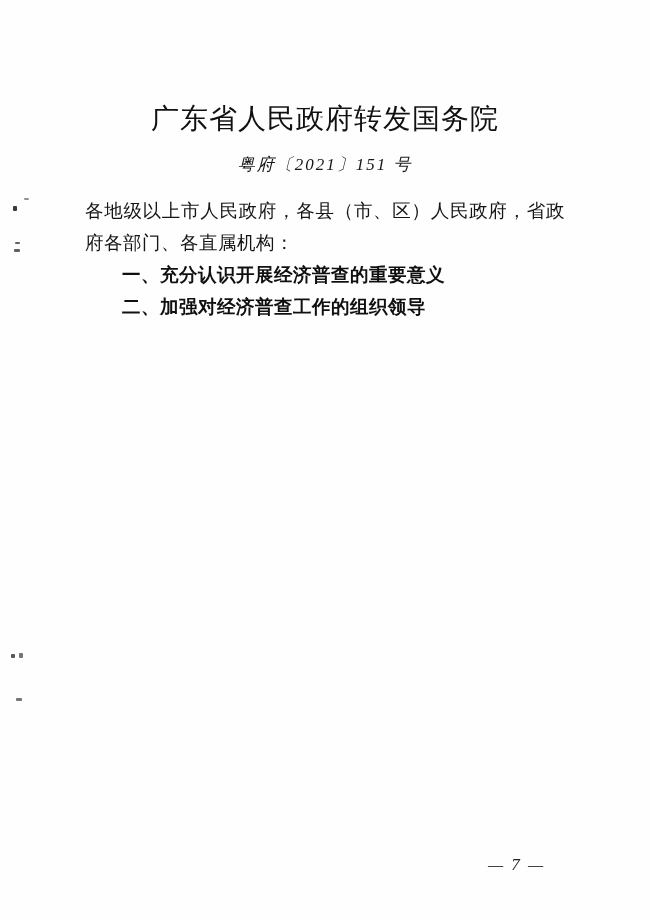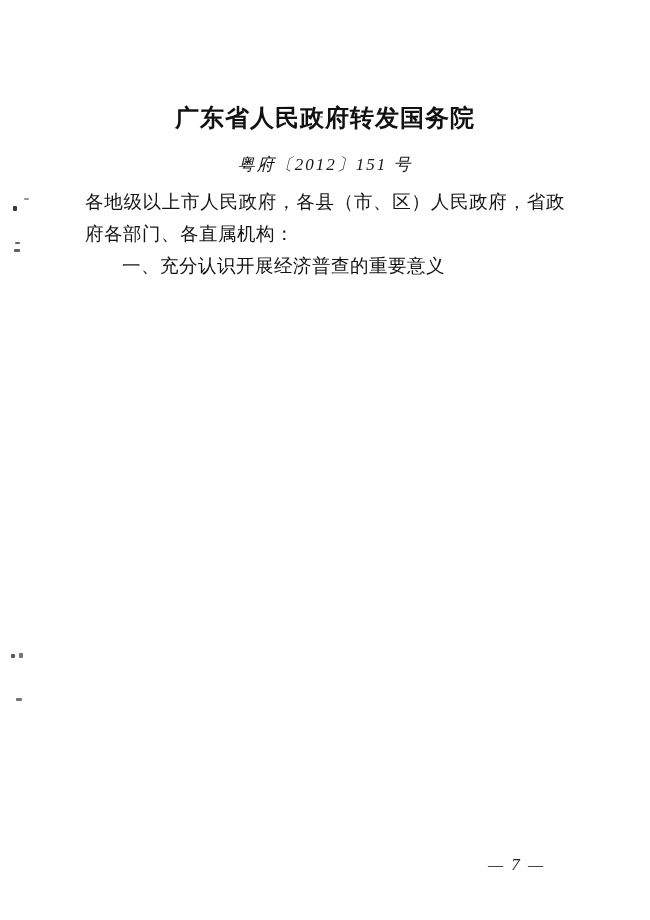--- a/index.html
+++ b/index.html
@@ -17,56 +17,56 @@
     font-family: "Liberation Serif", "DejaVu Serif", serif;
   }
   .doc {
     position: absolute;
     left: 85px;
     right: 85px;
     top: 96px;
   }
   .title {
     text-align: center;
-    font-weight: 700;
-    font-size: 24px;
+    font-weight: 400;
+    font-size: 28px;
     line-height: 45px;
     letter-spacing: 1px;
     color: #111;
     font-family: "Liberation Serif", "DejaVu Serif", serif;
   }
   .doc-number {
     text-align: center;
     font-size: 17px;
     font-style: italic;
     letter-spacing: 2px;
     margin-top: 12px;
     color: #161616;
   }
   .body-text {
-    margin-top: 10px;
+    margin-top: 19px;
     font-size: 18.5px;
     line-height: 32px;
     text-align: justify;
     text-justify: inter-character;
     letter-spacing: 0.5px;
     color: #151515;
   }
   .body-text p {
     margin: 0;
   }
   .salutation {
     text-indent: 0;
   }
   .para {
     text-indent: 2em;
   }
   .heading {
     text-indent: 2em;
-    font-weight: 400;
+    font-weight: 700;
     font-family: "Liberation Sans", "DejaVu Sans", sans-serif;
     color: #101010;
   }
   .page-number {
     position: absolute;
     top: 855px;
     left: 488px;
     font-size: 17px;
     letter-spacing: 2px;
     font-style: italic;
@@ -99,30 +99,31 @@
   <div class="speck s6"></div>
   <div class="speck s7"></div>
   <div class="speck s8"></div>
 
   <div class="doc">
 
     <div class="title">
       <div>广东省人民政府转发国务院</div>
     </div>
 
-    <div class="doc-number">粤府〔2012〕151 号</div>
+    <div class="doc-number">粤府〔2021〕151 号</div>
 
     <div class="body-text">
 
       <p class="salutation">各地级以上市人民政府，各县（市、区）人民政府，省政府各部门、各直属机构：</p>
 
 
       <p class="heading">一、充分认识开展经济普查的重要意义</p>
 
 
+      <p class="heading">二、加强对经济普查工作的组织领导</p>
 
 
     </div>
   </div>
 
   <div class="page-number">— 7 —</div>
 
 </div>
 
 </body></html>

